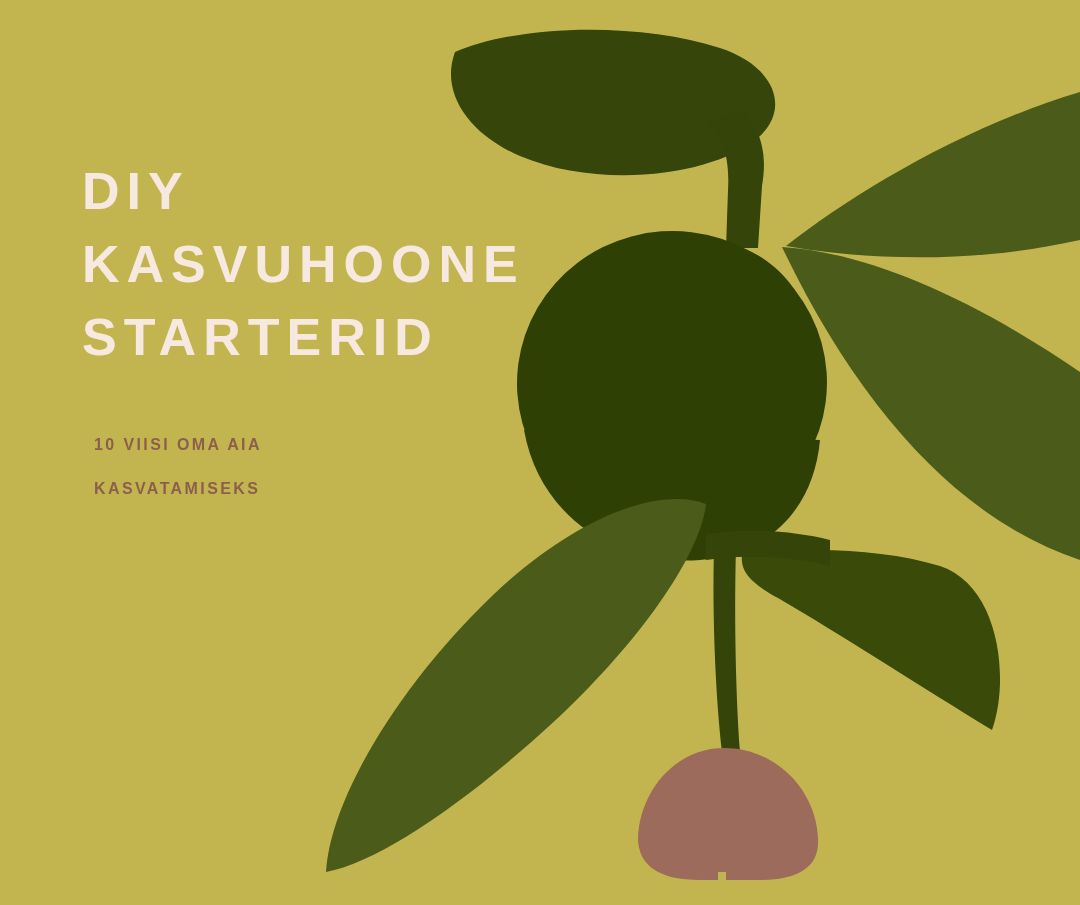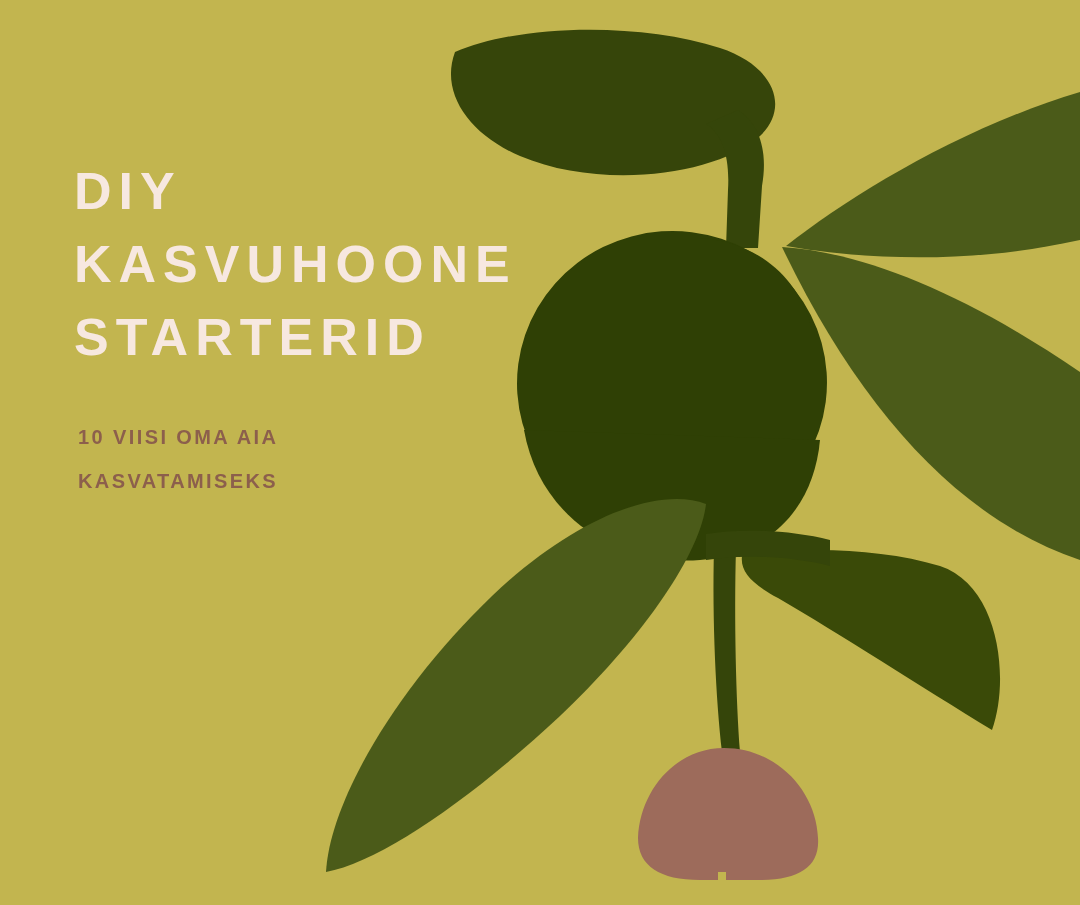--- a/index.html
+++ b/index.html
@@ -18,39 +18,39 @@
   }
   #art {
     position: absolute;
     inset: 0;
     width: 1080px;
     height: 905px;
     display: block;
   }
   #text-block {
     position: absolute;
-    left: 74px;
+    left: 82px;
     top: 155px;
     width: 560px;
     z-index: 5;
   }
   #headline {
     margin: 0;
     font-size: 52px;
     font-weight: 700;
     line-height: 73px;
     letter-spacing: 7px;
     color: #f7e8e0;
     text-transform: uppercase;
     white-space: pre-line;
   }
   #subhead {
-    margin: 4px;
+    margin: 12px;
     padding-top: 37px;
-    font-size: 20px;
+    font-size: 16px;
     font-weight: 700;
     line-height: 44px;
     letter-spacing: 2.4px;
     color: #8c5f4c;
     text-transform: uppercase;
     white-space: pre-line;
   }
 </style>
 </head>
 <body>

